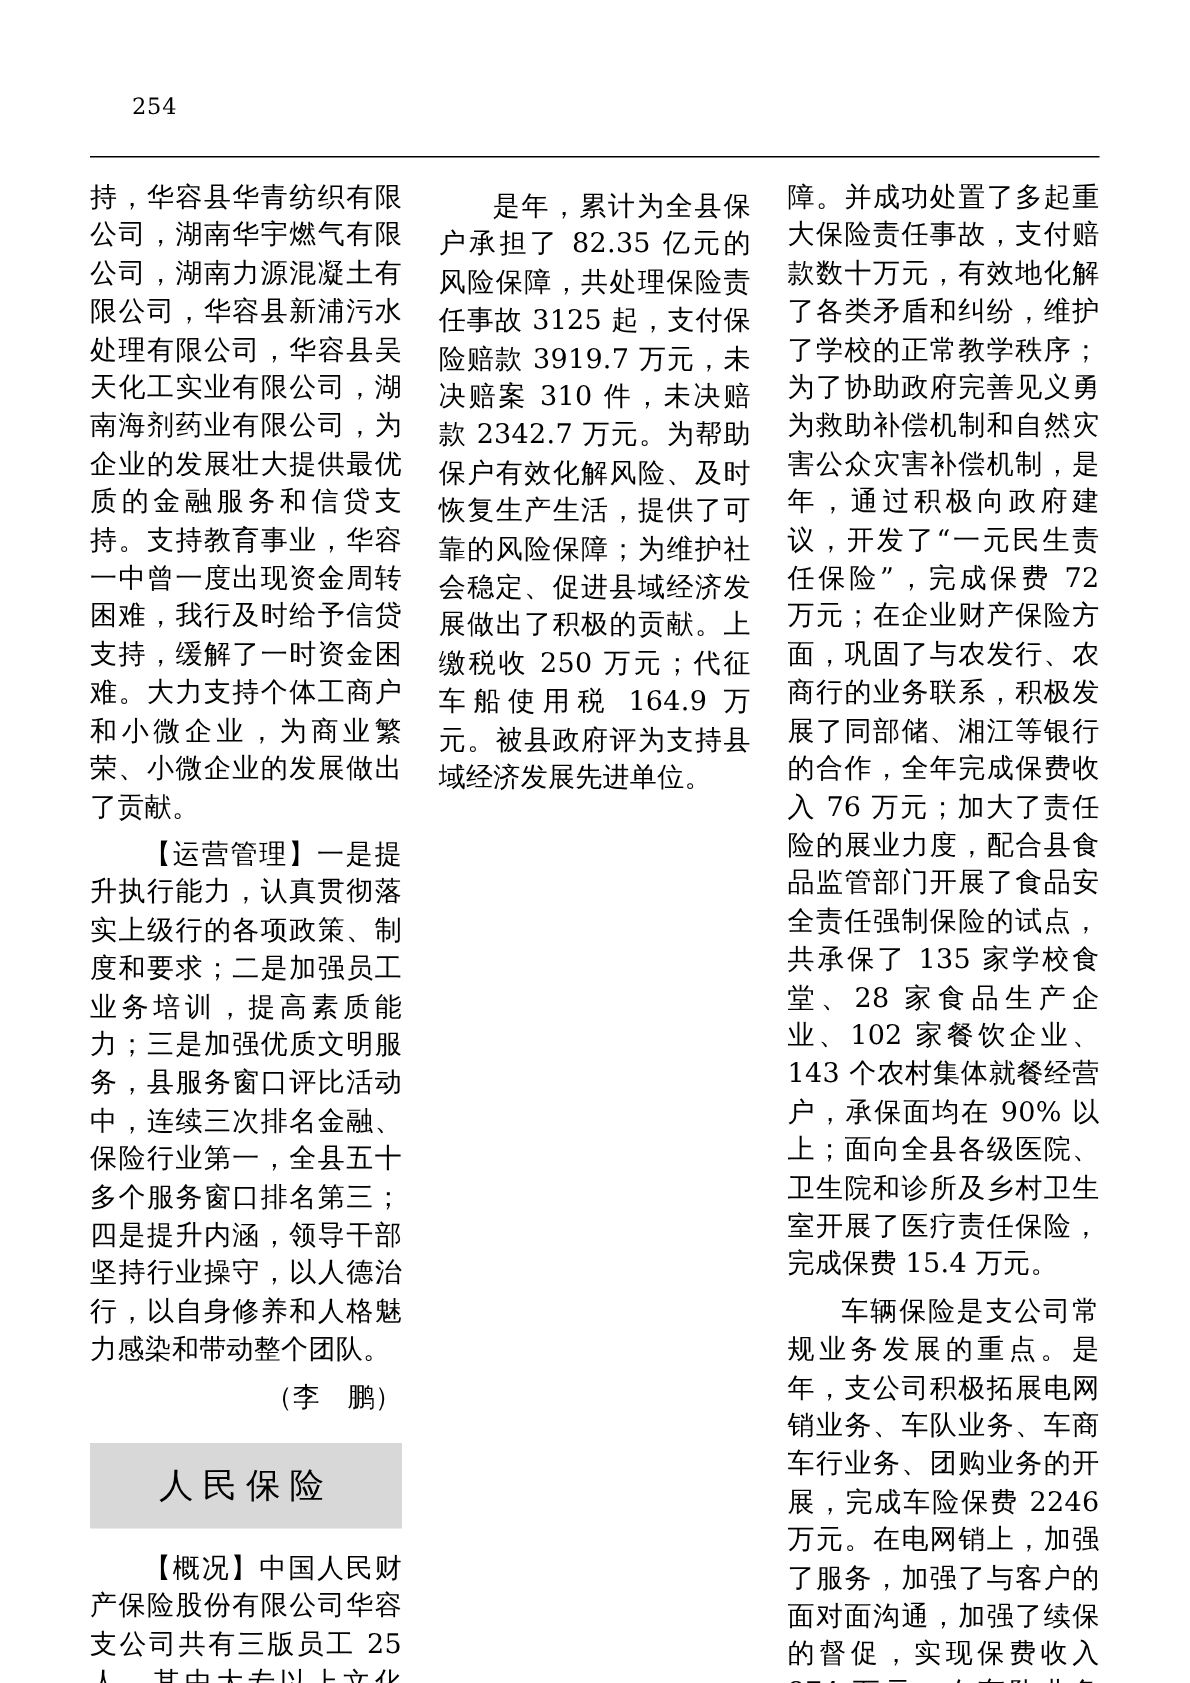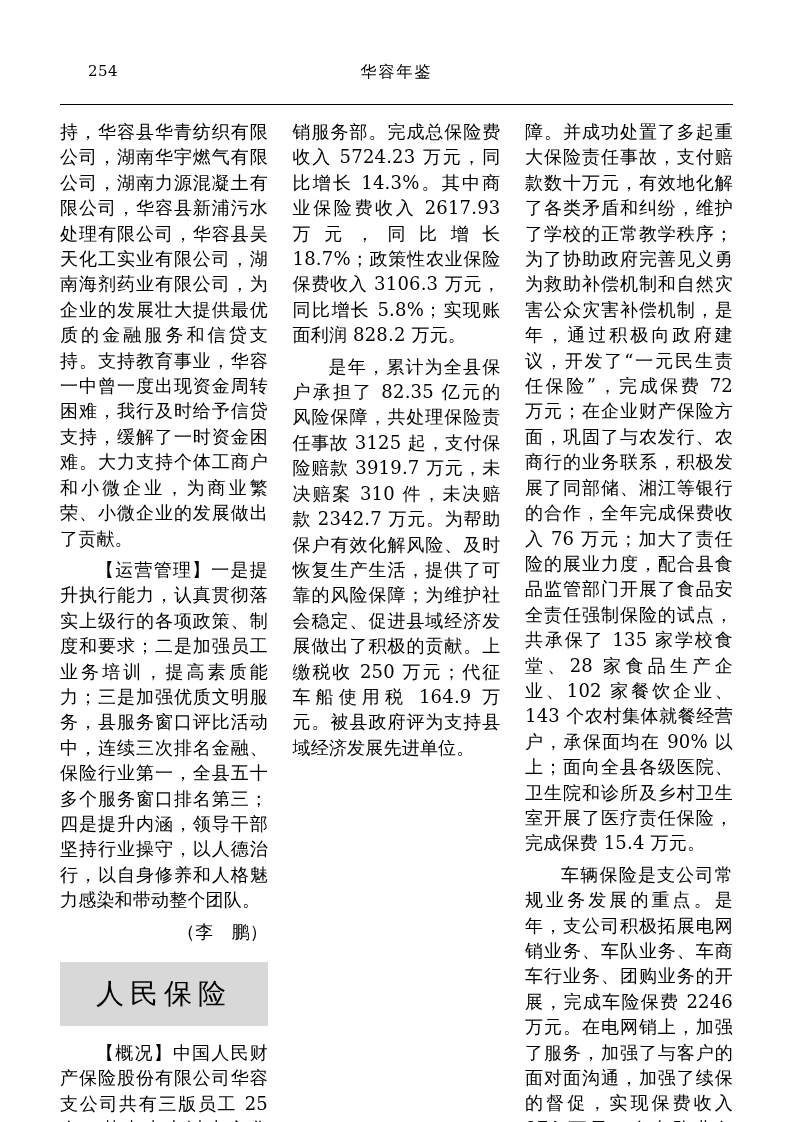--- a/index.html
+++ b/index.html
@@ -68,54 +68,52 @@
   }
   .indent {
     text-indent: 2em;
   }
   .right {
     text-align: right;
   }
   .sec-title {
     background: #d8d8d8;
     text-align: center;
-    font-size: 28px;
+    font-size: 23px;
     font-family: "DejaVu Sans", "Liberation Sans", sans-serif;
     letter-spacing: 6px;
     padding: 13px 0 13px 0;
     margin: 18px 0 14px 0;
     font-weight: normal;
   }
   .gap-s { height: 6px; }
 </style>
 </head>
 <body>
 
 <div class="page">
 
   <div class="header">
     <div class="folio">254</div>
-    <div class="header-title">华容年鉴</div>
   </div>
   <div class="rule"></div>
 
   <div class="columns">
 
     <div class="col">
       <p class="para">持，华容县华青纺织有限公司，湖南华宇燃气有限公司，湖南力源混凝土有限公司，华容县新浦污水处理有限公司，华容县吴天化工实业有限公司，湖南海剂药业有限公司，为企业的发展壮大提供最优质的金融服务和信贷支持。支持教育事业，华容一中曾一度出现资金周转困难，我行及时给予信贷支持，缓解了一时资金困难。大力支持个体工商户和小微企业，为商业繁荣、小微企业的发展做出了贡献。</p>
       <div class="gap-s"></div>
       <p class="para indent">【运营管理】一是提升执行能力，认真贯彻落实上级行的各项政策、制度和要求；二是加强员工业务培训，提高素质能力；三是加强优质文明服务，县服务窗口评比活动中，连续三次排名金融、保险行业第一，全县五十多个服务窗口排名第三；四是提升内涵，领导干部坚持行业操守，以人德治行，以自身修养和人格魅力感染和带动整个团队。</p>
       <div class="gap-s"></div>
       <p class="para right">（李　鹏）</p>
       <div class="sec-title">人民保险</div>
       <p class="para indent">【概况】中国人民财产保险股份有限公司华容支公司共有三版员工 25 人，其中大专以上文化 22 人。是年，设综合部、客户理赔服务部、电子商务部、个代团队、中介团队和注滋口、东山、鲇鱼须三个县域营</p>
     </div>
 
     <div class="col">
-      <p class="para">销服务部。完成总保险费收入 5724.23 万元，同比增长 14.3%。其中商业保险费收入 2617.93 万元，同比增长 18.7%；政策性农业保险保费收入 3106.3 万元，同比增长 5.8%；实现账面利润 828.2 万元。</p>
       <div class="gap-s"></div>
       <p class="para indent">是年，累计为全县保户承担了 82.35 亿元的风险保障，共处理保险责任事故 3125 起，支付保险赔款 3919.7 万元，未决赔案 310 件，未决赔款 2342.7 万元。为帮助保户有效化解风险、及时恢复生产生活，提供了可靠的风险保障；为维护社会稳定、促进县域经济发展做出了积极的贡献。上缴税收 250 万元；代征车船使用税 164.9 万元。被县政府评为支持县域经济发展先进单位。</p>
       <div class="gap-s"></div>
     </div>
 
     <div class="col">
       <p class="para">障。并成功处置了多起重大保险责任事故，支付赔款数十万元，有效地化解了各类矛盾和纠纷，维护了学校的正常教学秩序；为了协助政府完善见义勇为救助补偿机制和自然灾害公众灾害补偿机制，是年，通过积极向政府建议，开发了“一元民生责任保险”，完成保费 72 万元；在企业财产保险方面，巩固了与农发行、农商行的业务联系，积极发展了同部储、湘江等银行的合作，全年完成保费收入 76 万元；加大了责任险的展业力度，配合县食品监管部门开展了食品安全责任强制保险的试点，共承保了 135 家学校食堂、28 家食品生产企业、102 家餐饮企业、143 个农村集体就餐经营户，承保面均在 90% 以上；面向全县各级医院、卫生院和诊所及乡村卫生室开展了医疗责任保险，完成保费 15.4 万元。</p>
       <div class="gap-s"></div>
       <p class="para indent">车辆保险是支公司常规业务发展的重点。是年，支公司积极拓展电网销业务、车队业务、车商车行业务、团购业务的开展，完成车险保费 2246 万元。在电网销上，加强了服务，加强了与客户的面对面沟通，加强了续保的督促，实现保费收入 874 万元；在车队业务上，对华泰公司、政府采购、华日和宏泰出租车公司等车险大客户，加强业务衔接，保证了业务渠道的稳定和规模平稳增长，全年车险大客户共</p>
     </div>

